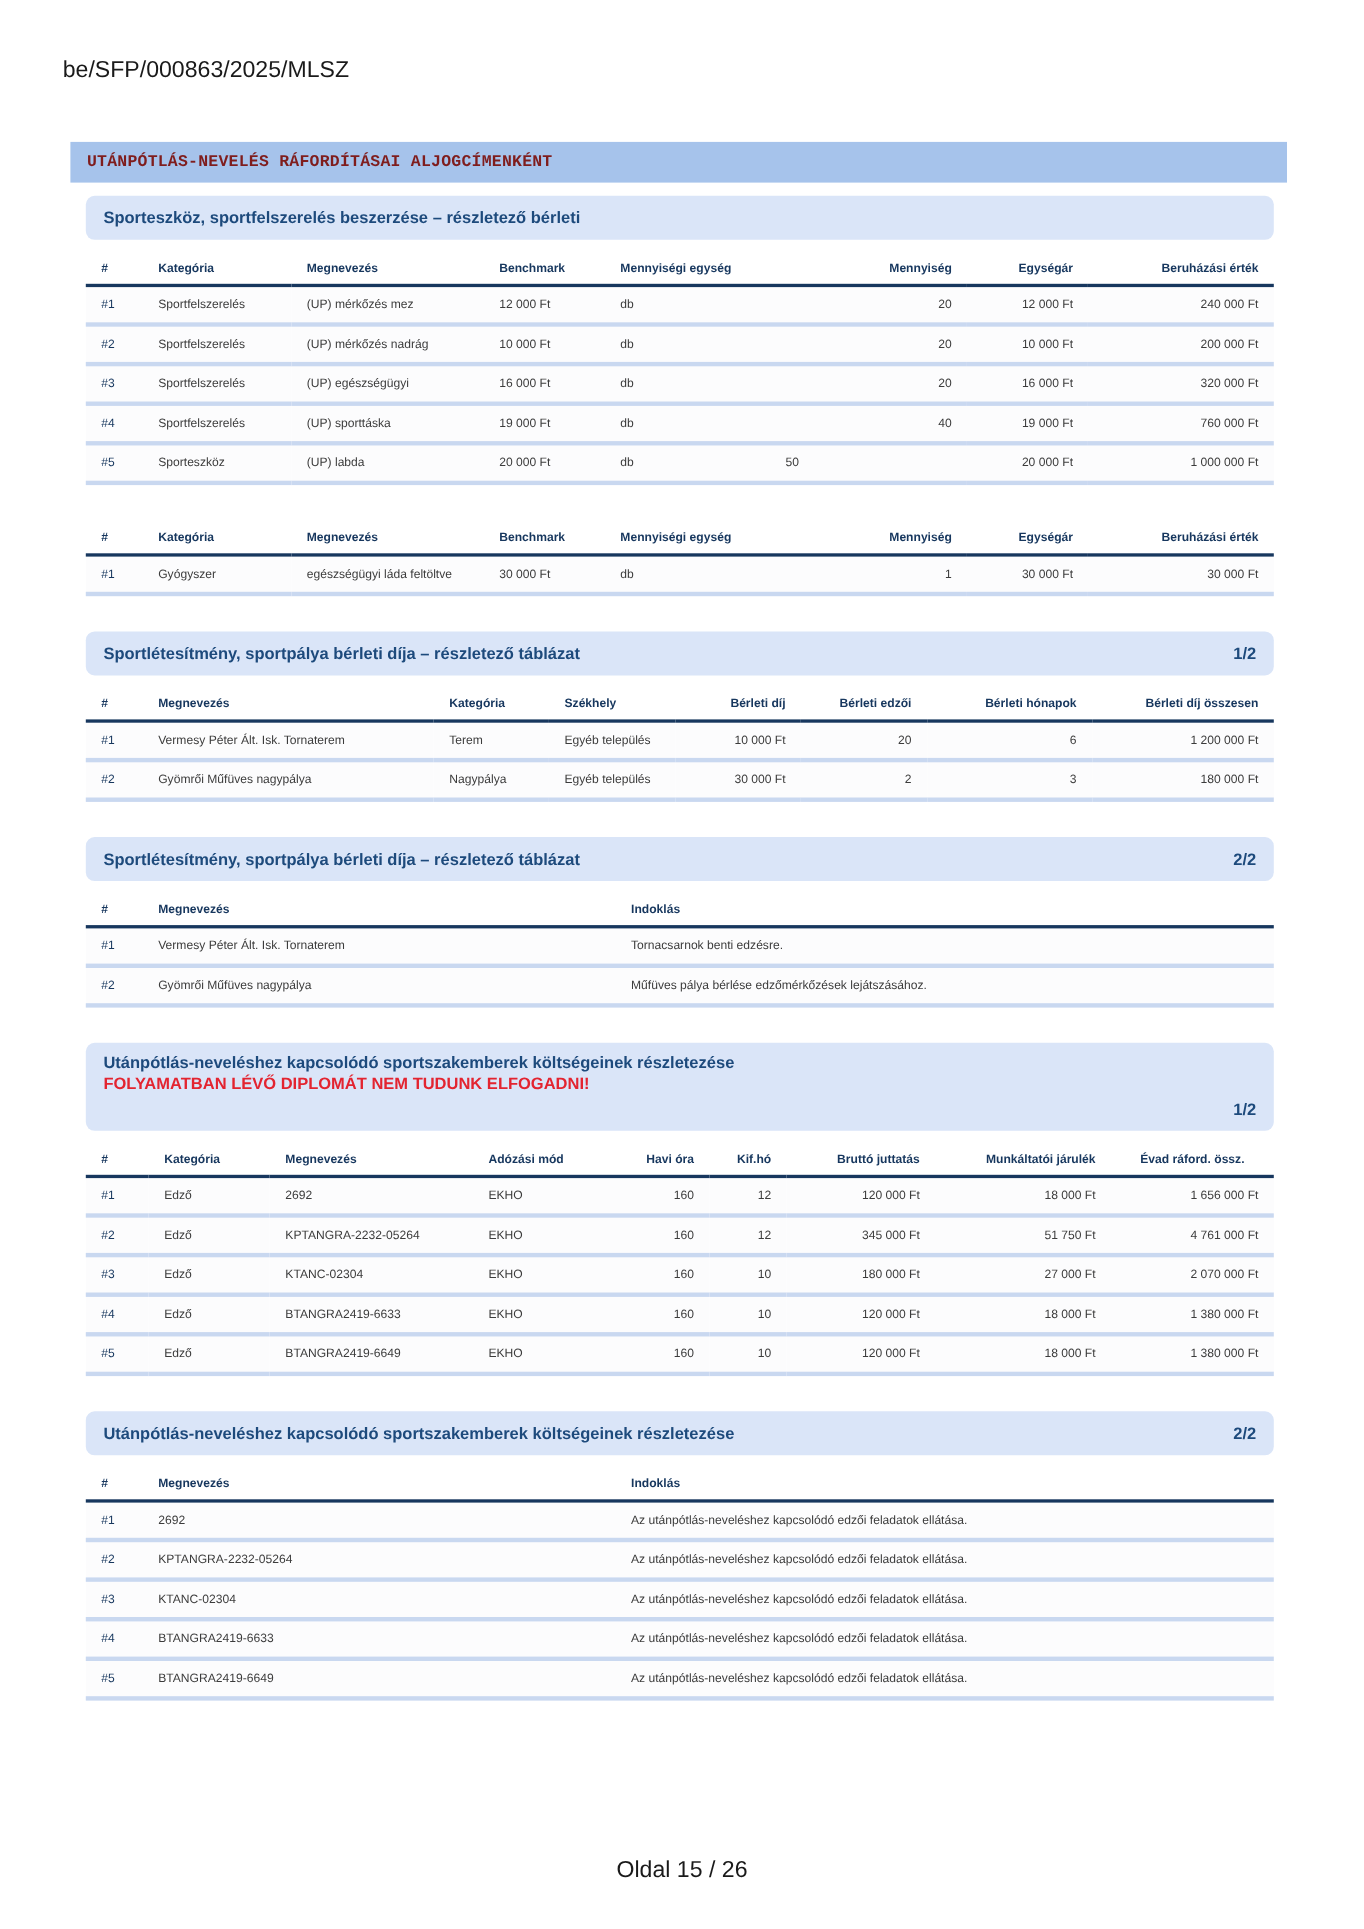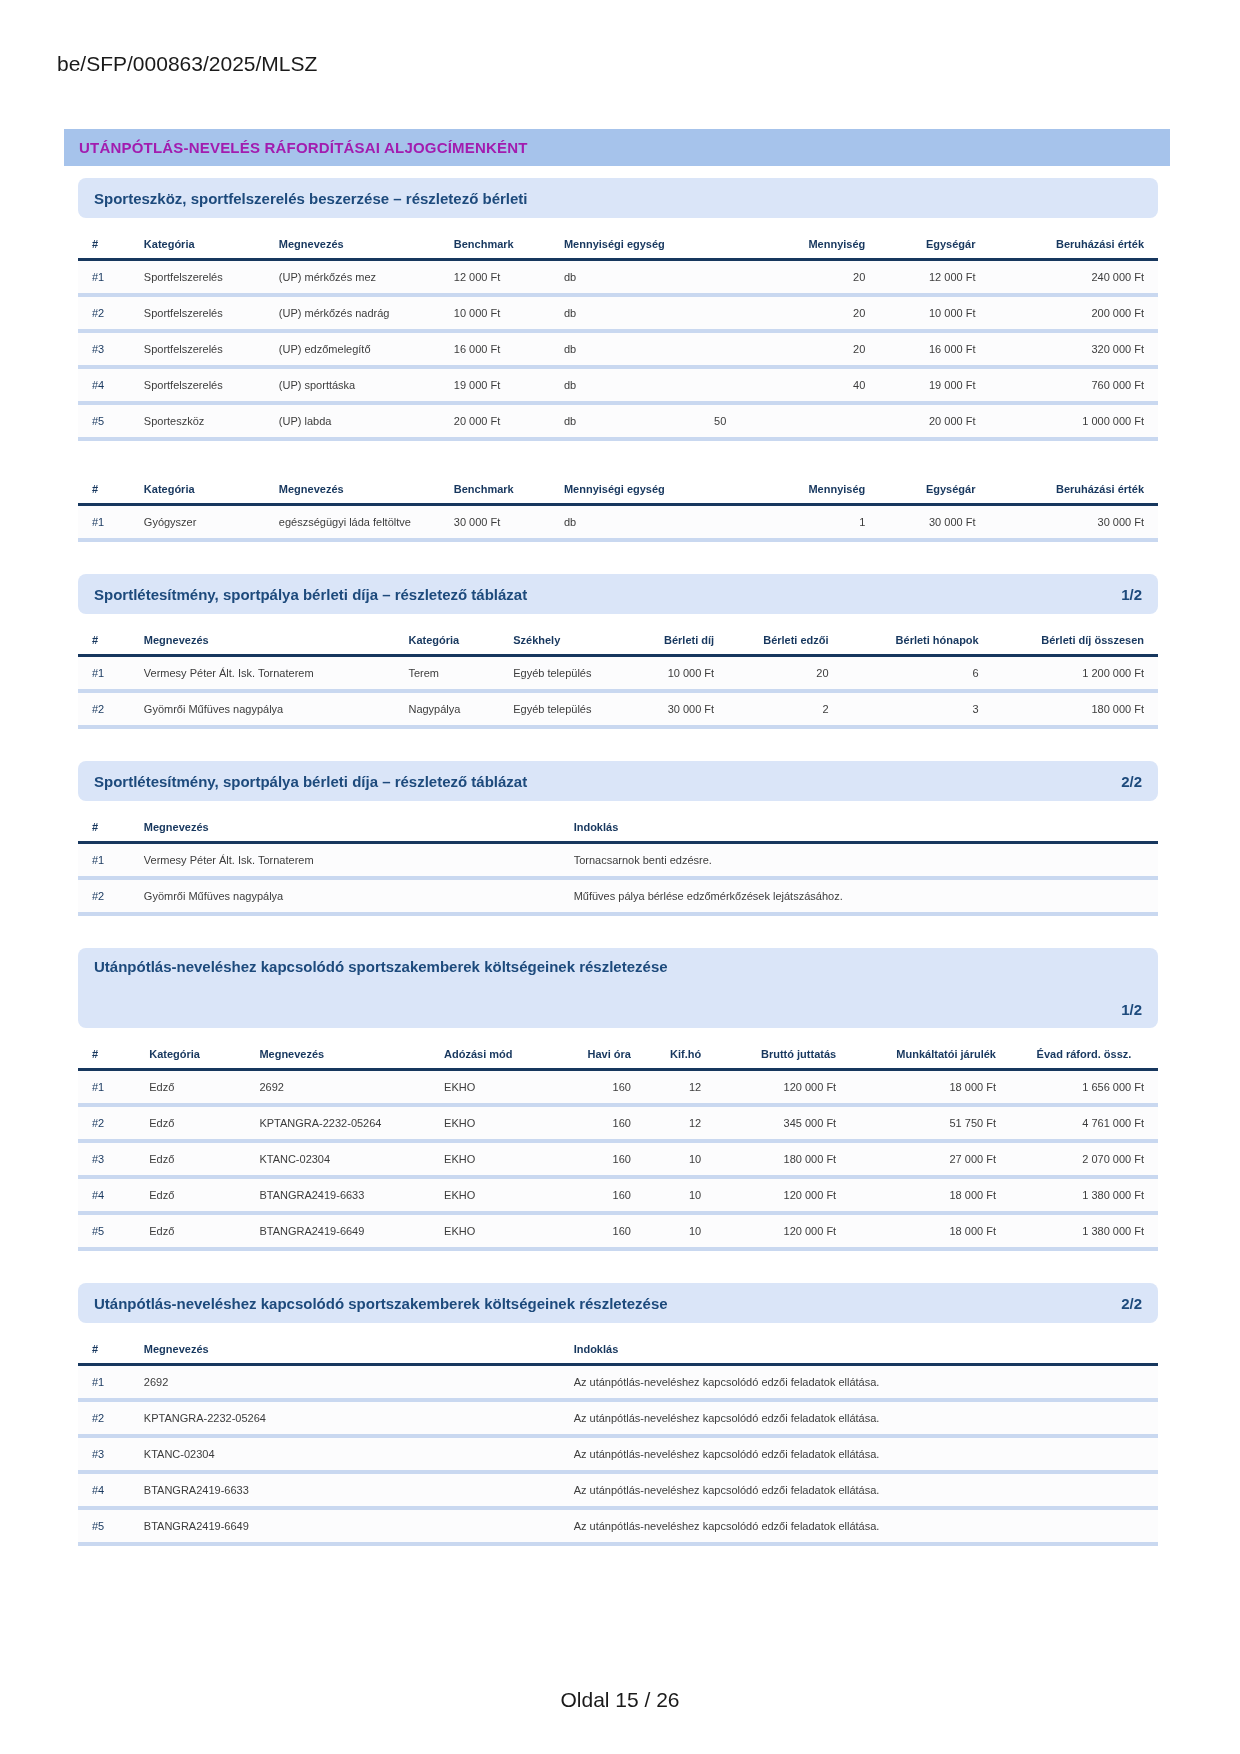--- a/index.html
+++ b/index.html
@@ -15,22 +15,22 @@
     position: absolute; left: 57px; top: 52px;
     font-size: 21px; color: #1a1a1a;
   }
   .banner {
     position: absolute; left: 64px; top: 129px;
     width: 1106px; height: 37px;
     background: #a6c3eb;
     display: flex; align-items: center;
   }
   .banner .banner-text {
-    color: #a21caf; font-weight: bold; font-size: 15px;
-    padding-left: 15px; letter-spacing: 0.2px;
+    color: #7f1d1d; font-weight: bold; font-size: 15px;
+    padding-left: 15px; letter-spacing: 0.2px; font-family: Liberation Mono, monospace;
   }
   .content {
     position: absolute; left: 78px; top: 178px; width: 1080px;
   }
   .sec { margin-bottom: 32px; }
   .sec-title {
     background: #dae5f8; border-radius: 8px;
     min-height: 40px;
     display: flex; justify-content: space-between; align-items: center;
     padding: 0 16px;
@@ -128,21 +128,21 @@
               <td style="text-align: left;">(UP) mérkőzés nadrág</td>
               <td style="text-align: left;">10 000 Ft</td>
               <td style="text-align: left;">db</td>
               <td style="text-align: right;">20</td>
               <td style="text-align: right;">10 000 Ft</td>
               <td style="text-align: right;">200 000 Ft</td>
             </tr>
             <tr>
               <td class="rownum" style="text-align: left;">#3</td>
               <td style="text-align: left;">Sportfelszerelés</td>
-              <td style="text-align: left;">(UP) edzőmelegítő</td>
+              <td style="text-align: left;">(UP) egészségügyi</td>
               <td style="text-align: left;">16 000 Ft</td>
               <td style="text-align: left;">db</td>
               <td style="text-align: right;">20</td>
               <td style="text-align: right;">16 000 Ft</td>
               <td style="text-align: right;">320 000 Ft</td>
             </tr>
             <tr>
               <td class="rownum" style="text-align: left;">#4</td>
               <td style="text-align: left;">Sportfelszerelés</td>
               <td style="text-align: left;">(UP) sporttáska</td>
@@ -295,20 +295,21 @@
             </tr>
           </tbody>
         </table>
       </div>
   </section>
 
   <section class="sec">
     <div class="sec-title tall">
       <div class="title-lines">
         <div class="t">Utánpótlás-neveléshez kapcsolódó sportszakemberek költségeinek részletezése</div>
+        <div class="warning">FOLYAMATBAN LÉVŐ DIPLOMÁT NEM TUDUNK ELFOGADNI!</div>
       </div>
       <span class="sec-marker">1/2</span>
     </div>
     <div class="tbl">
         <table>
           <colgroup>
             <col style="width: 5.3%;">
             <col style="width: 10.2%;">
             <col style="width: 17.1%;">
             <col style="width: 12%;">

